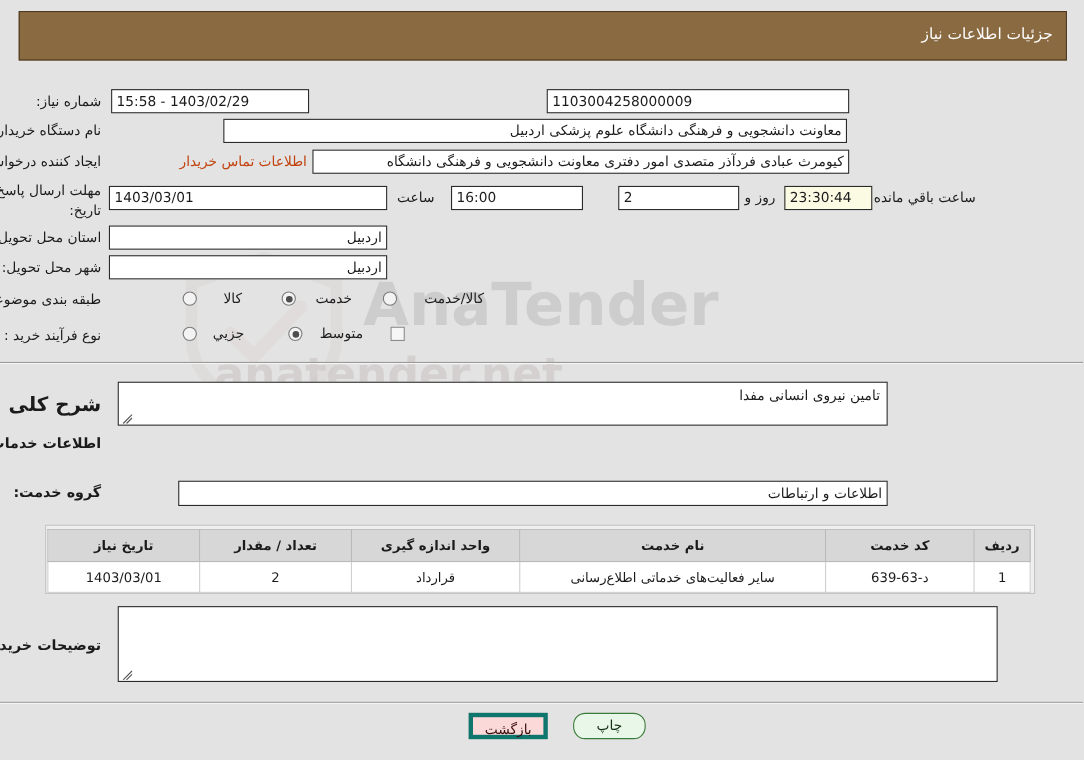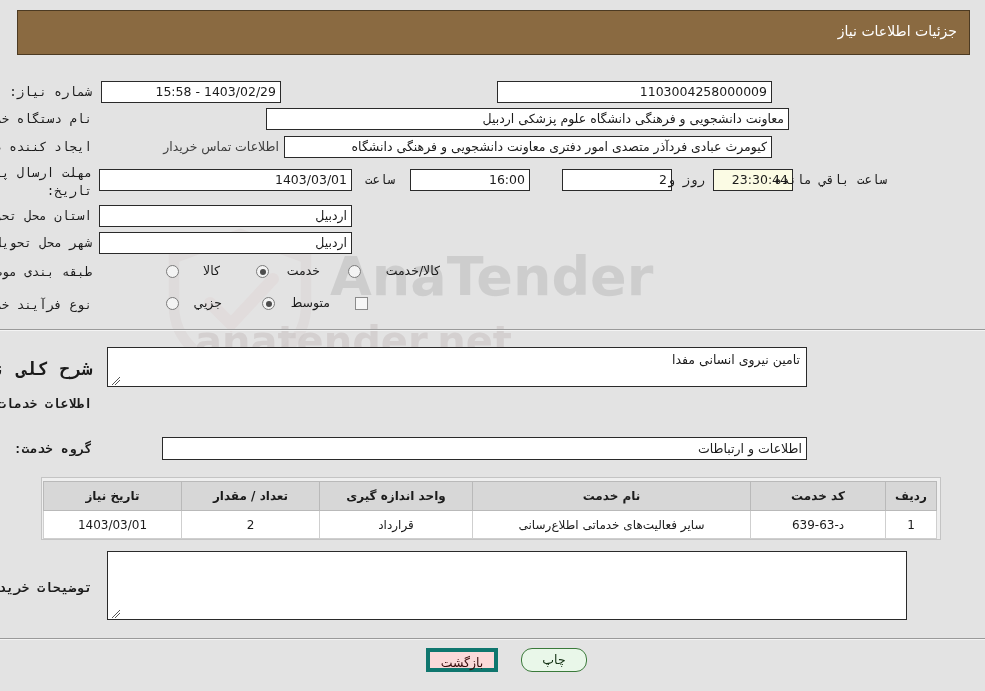--- a/index.html
+++ b/index.html
@@ -79,49 +79,48 @@
     border-bottom: 1px solid #f4f4f4;
   }
 
   
   .lbl {
     position: absolute;
     font-size: 12.5px;
     color: #1b1b1b;
     white-space: nowrap;
     text-align: right;
-    font-family: Liberation Mono, monospace;
   }
   .lbl-b {
     font-weight: bold;
   }
 
   
   .fld {
     position: absolute;
     box-sizing: border-box;
     background: #ffffff;
     border: 1px solid #2a2a2a;
     font-family: "DejaVu Sans", "Liberation Sans", sans-serif;
     font-size: 12.5px;
     color: #1b1b1b;
     height: 22px;
     line-height: 20px;
     padding: 0 4px;
-    text-align: right;
+    text-align: left;
     overflow: hidden;
     white-space: nowrap;
   }
   .fld.rtl-right { text-align: right; direction: rtl; }
   .fld.timer { background: #fbfbe4; }
 
   .link {
     position: absolute;
     font-size: 12.5px;
-    color: #404040;
+    color: #c2410c;
     cursor: pointer;
     white-space: nowrap;
   }
 
   
   .radio {
     position: absolute;
     width: 13px;
     height: 13px;
     border-radius: 50%;
@@ -253,21 +252,21 @@
     <div class="title-text">جزئیات اطلاعات نیاز</div>
   </div>
 
   <div class="lbl" style="right:893px; top:84px;">شماره نیاز:</div>
   <div class="fld" style="right:213px; top:81px; width:275px;">1103004258000009</div>
 
   <div class="lbl" style="right:705px; top:84px;">تاریخ و ساعت اعلان عمومی:</div>
   <div class="fld" style="right:704px; top:81px; width:180px;">1403/02/29 - 15:58</div>
 
   <div class="lbl" style="right:893px; top:111px;">نام دستگاه خریدار:</div>
-  <div class="fld rtl-right" style="right:196px; top:108px; width:523px;">معاونت دانشجویی و فرهنگی دانشگاه علوم پزشکی اردبیل</div>
+  <div class="fld rtl-right" style="right:215px; top:108px; width:567px;">معاونت دانشجویی و فرهنگی دانشگاه علوم پزشکی اردبیل</div>
 
   <div class="lbl" style="right:893px; top:139px;">ایجاد کننده درخواست:</div>
   <div class="fld rtl-right" style="right:213px; top:136px; width:488px;">کیومرث عبادی فردآذر متصدی امور دفتری معاونت دانشجویی و فرهنگی دانشگاه</div>
   <div class="link" style="right:706px; top:139px;">اطلاعات تماس خریدار</div>
 
   <div class="lbl" style="right:893px; top:165px;">مهلت ارسال پاسخ: تا</div>
   <div class="lbl" style="right:893px; top:183px;">تاریخ:</div>
 
   <div class="fld" style="right:633px; top:169px; width:253px;">1403/03/01</div>
   <div class="lbl" style="right:590px; top:172px;">ساعت</div>

